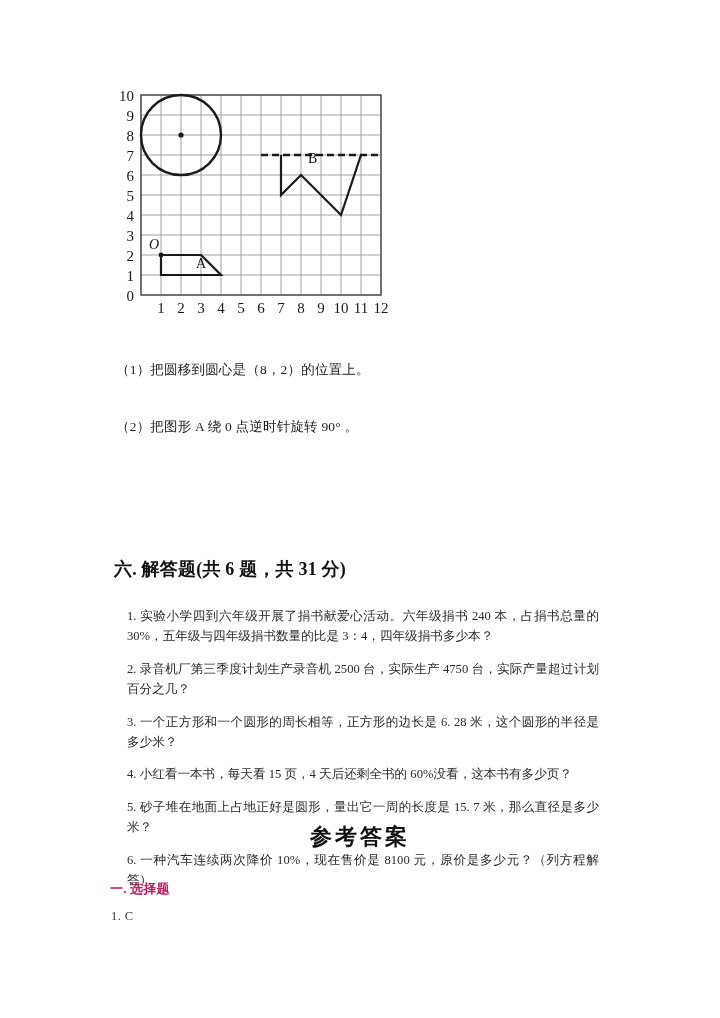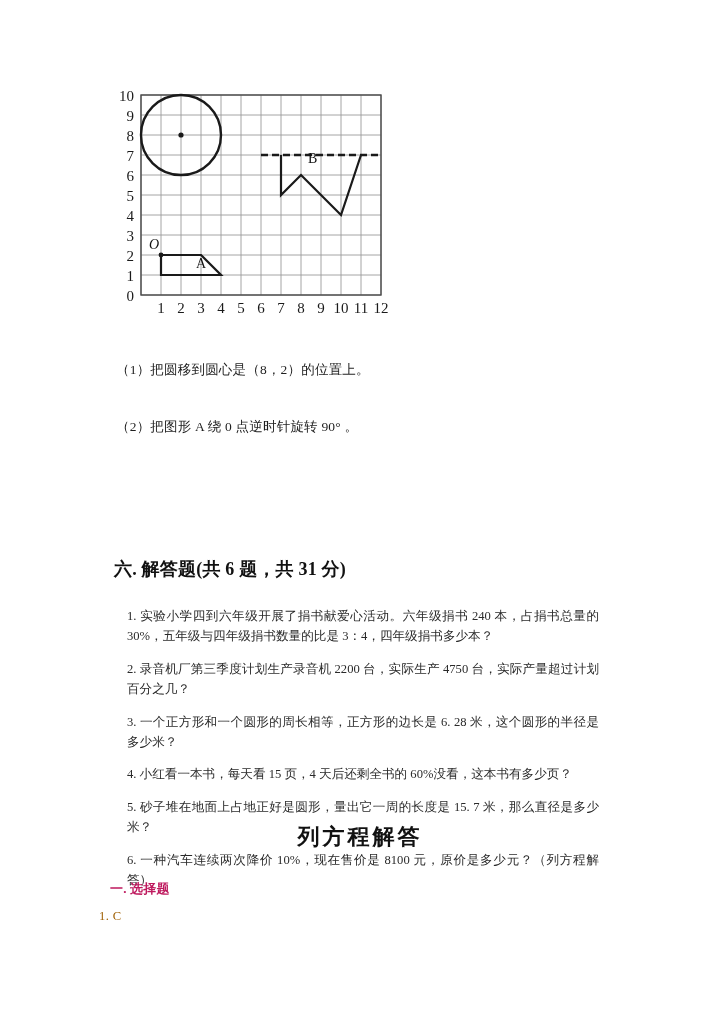--- a/index.html
+++ b/index.html
@@ -95,24 +95,24 @@
     position: absolute;
     left: 110px;
     top: 880px;
     font-size: 13px;
     font-weight: bold;
     letter-spacing: 0.2px;
     color: #be185d;
   }
   .answer-item {
     position: absolute;
-    left: 99px;
+    left: 111px;
     top: 909px;
     font-size: 12.6px;
-    color: #a16207;
+    color: #404040;
     letter-spacing: 0.4px;
   }
 
   
   .axis-label-text {
     font-family: "Liberation Serif", "DejaVu Serif", serif;
     font-size: 15px;
     fill: #1a1a1a;
   }
   .shape-label-text {
@@ -205,25 +205,25 @@
     </svg>
   </div>
 
   <div class="subq subq-1">（1）把圆移到圆心是（8，2）的位置上。</div>
   <div class="subq subq-2">（2）把图形 A 绕 0 点逆时针旋转 90° 。</div>
 
   <div class="section-heading">六. 解答题(共 6 题，共 31 分)</div>
 
   <div class="qlist">
     <p class="q">1. 实验小学四到六年级开展了捐书献爱心活动。六年级捐书 240 本，占捐书总量的 30%，五年级与四年级捐书数量的比是 3：4，四年级捐书多少本？</p>
-    <p class="q">2. 录音机厂第三季度计划生产录音机 2200 台，实际生产 4750 台，实际产量超过计划百分之几？</p>
+    <p class="q">2. 录音机厂第三季度计划生产录音机 2500 台，实际生产 4750 台，实际产量超过计划百分之几？</p>
     <p class="q">3. 一个正方形和一个圆形的周长相等，正方形的边长是 6. 28 米，这个圆形的半径是多少米？</p>
     <p class="q">4. 小红看一本书，每天看 15 页，4 天后还剩全书的 60%没看，这本书有多少页？</p>
     <p class="q">5. 砂子堆在地面上占地正好是圆形，量出它一周的长度是 15. 7 米，那么直径是多少米？</p>
     <p class="q">6. 一种汽车连续两次降价 10%，现在售价是 8100 元，原价是多少元？（列方程解答）</p>
   </div>
 
-  <div class="answer-title">列方程解答</div>
+  <div class="answer-title">参考答案</div>
 
   <div class="answer-heading">一. 选择题</div>
   <div class="answer-item">1. C</div>
 
 </div>
 
 </body></html>

